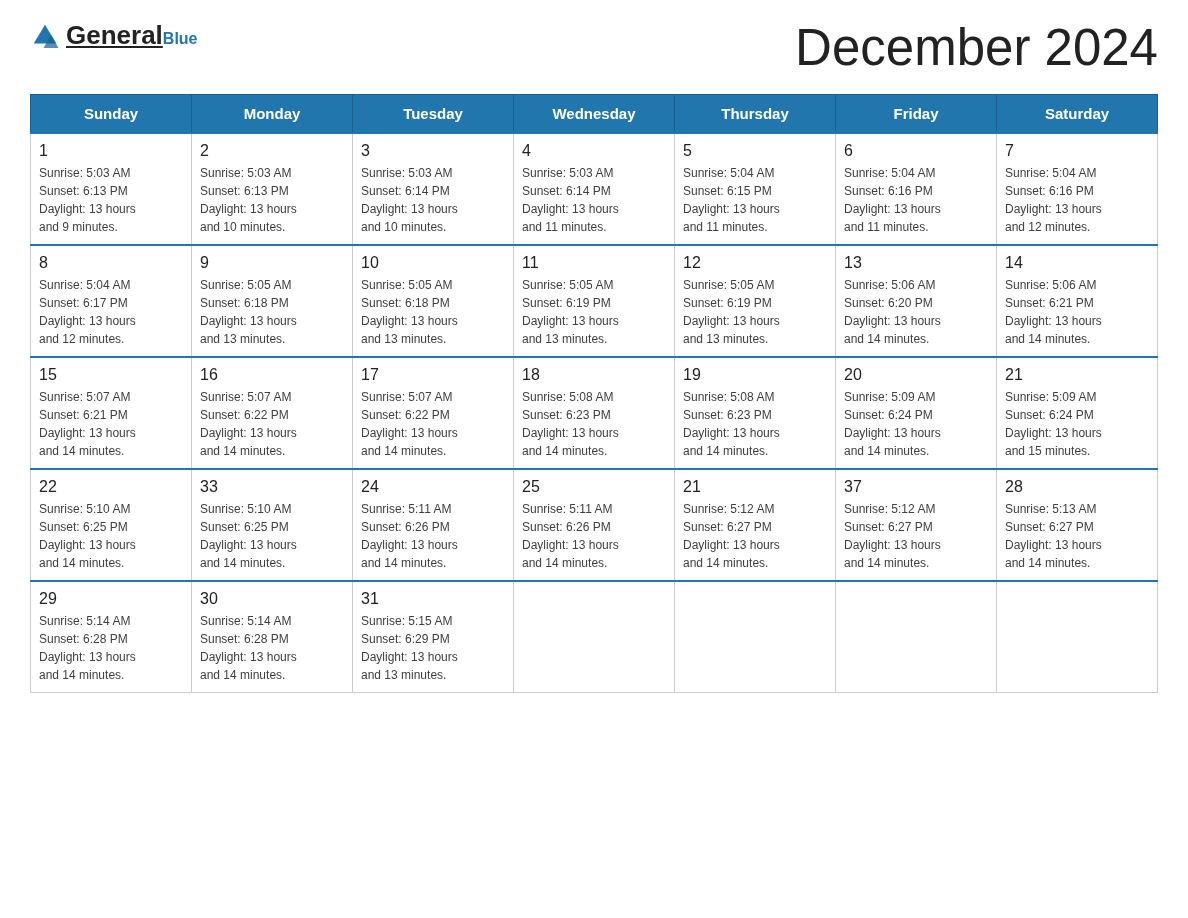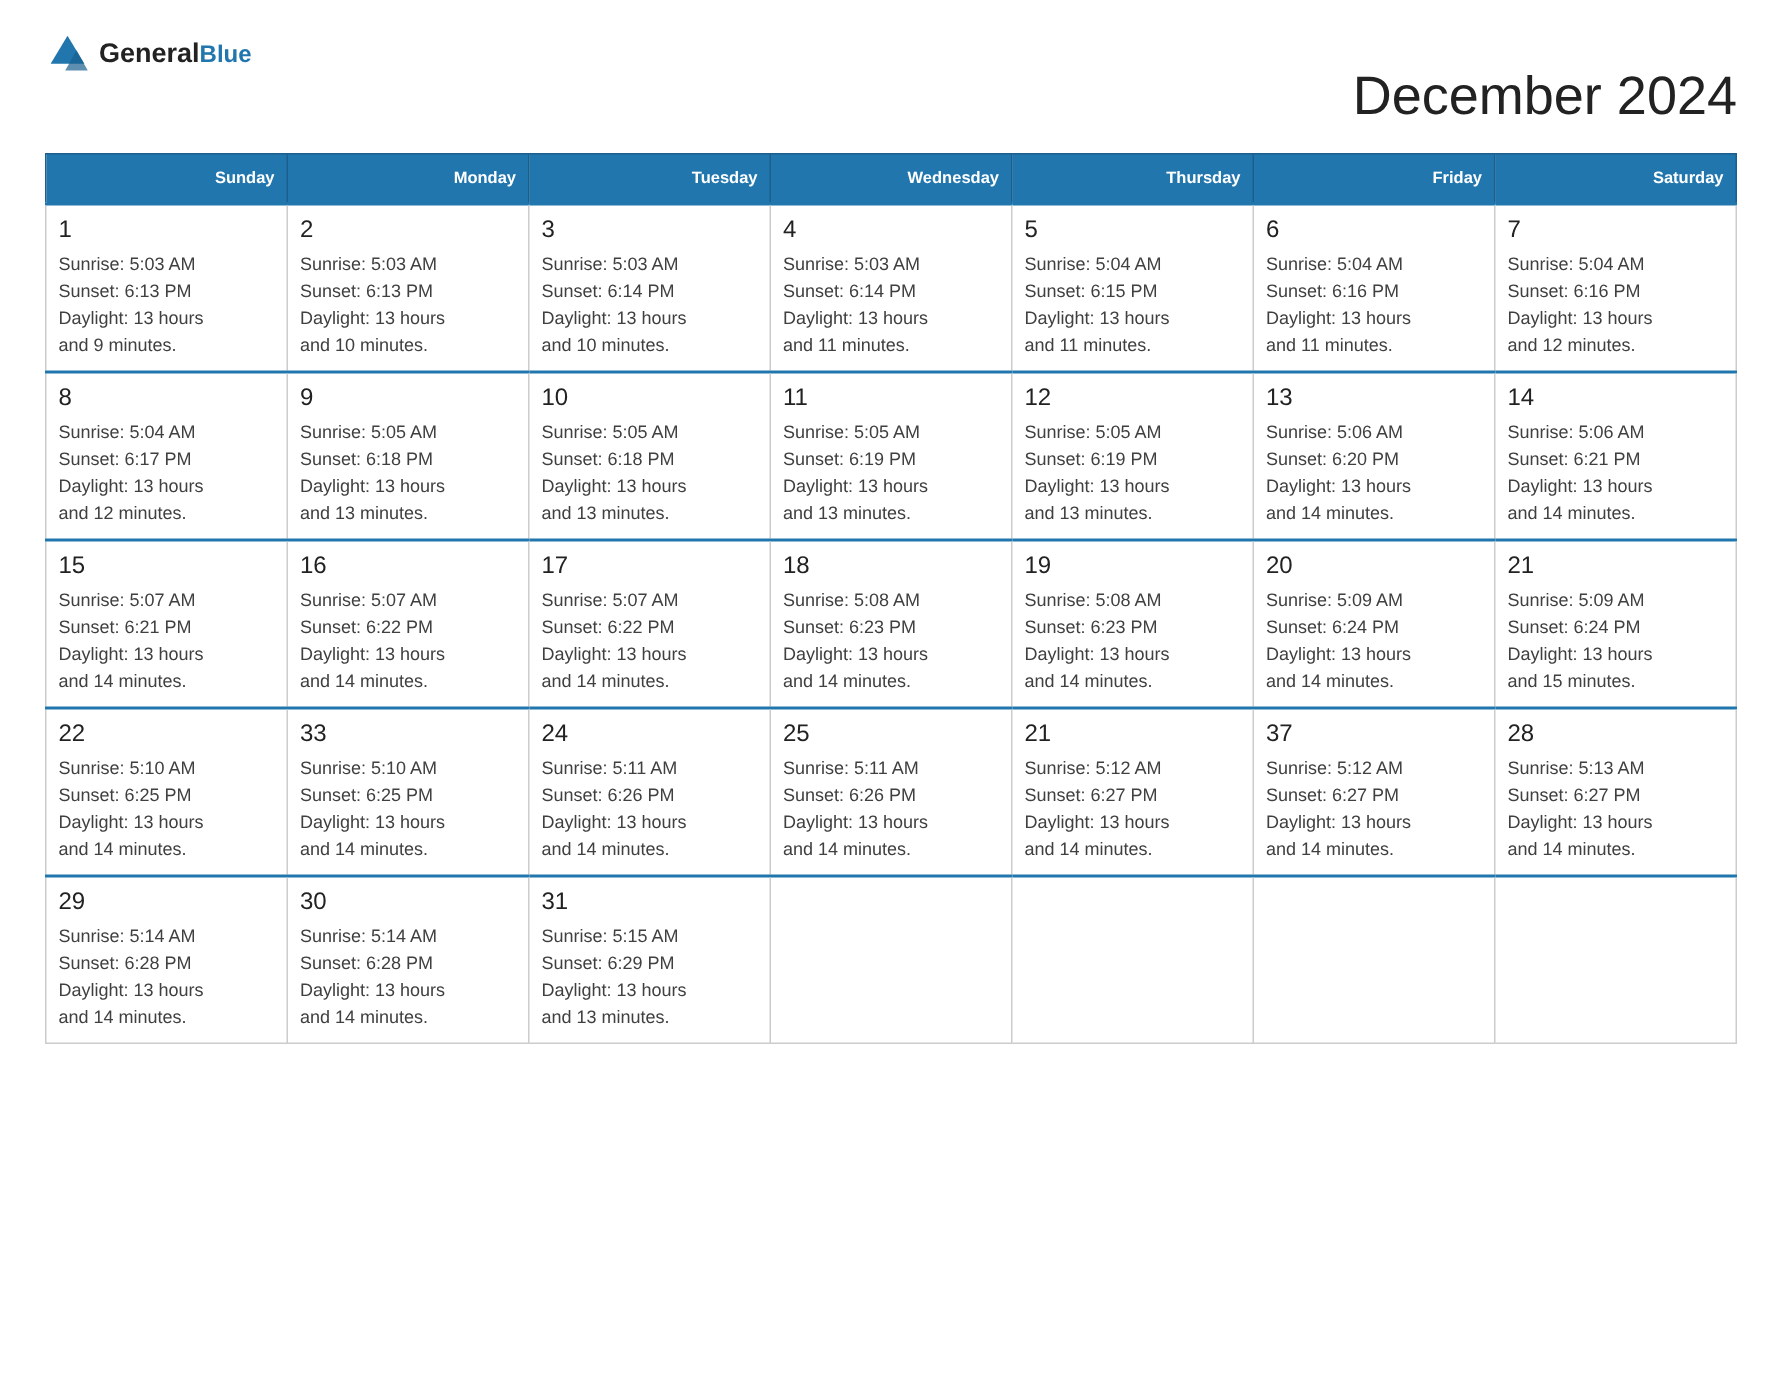--- a/index.html
+++ b/index.html
@@ -23,43 +23,42 @@
       gap: 6px;
     }
     .logo-icon {
       width: 30px;
       height: 30px;
     }
     .title-block {
       text-align: right;
     }
     .calendar-title {
-      font-size: 36px;
+      font-size: 51px;
       font-weight: normal;
       color: #222;
       line-height: 1.1;
-      margin-top: 24px;
     }
     .calendar-subtitle {
       font-size: 20px;
       color: #444;
       margin-top: 4px;
     }
     table {
       width: 100%;
       border-collapse: collapse;
       table-layout: fixed;
     }
     thead tr th {
       background-color: #2176ae;
       color: #fff;
-      font-size: 11px;
+      font-size: 15px;
       font-weight: bold;
       padding: 10px 8px;
-      text-align: right;
+      text-align: center;
       border: 1px solid #1a5f8e;
     }
     tbody tr td {
       vertical-align: top;
       padding: 8px 8px 8px 8px;
       border: 1px solid #ccc;
       border-top: 2px solid #2176ae;
       font-size: 12.5px;
       height: 110px;
       background: #fff;
@@ -83,21 +82,21 @@
 </head>
 <body>
 
 <div class="header">
   <div class="logo">
     <svg class="logo-icon" viewBox="0 0 40 40" xmlns="http://www.w3.org/2000/svg">
       <polygon points="20,5 35,30 5,30" fill="#2176ae"></polygon>
       <polygon points="28,18 38,36 18,36" fill="#1a5f8e" opacity="0.7"></polygon>
     </svg>
     <div>
-      <span style="font-size:18px;font-weight:bold;color:#222;">General</span><span style="font-size:16px;font-weight:bold;color:#2176ae;">Blue</span>
+      <span style="font-size:26px;font-weight:bold;color:#222;text-decoration:underline;">General</span><span style="font-size:16px;font-weight:bold;color:#2176ae;">Blue</span>
     </div>
   </div>
   <div class="title-block">
     <div class="calendar-title">December 2024</div>
   </div>
 </div>
 
 <table>
   <thead>
     <tr>

